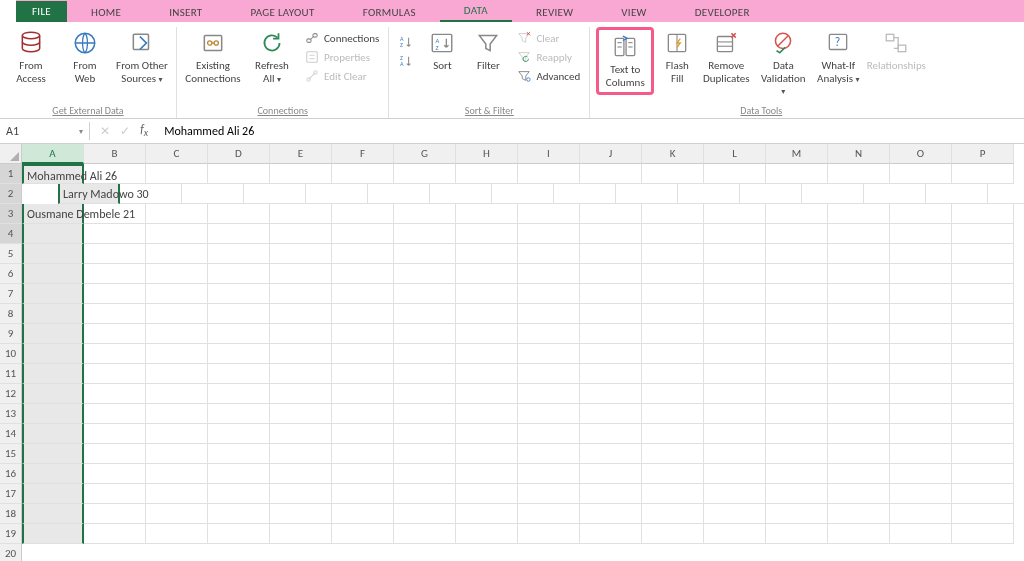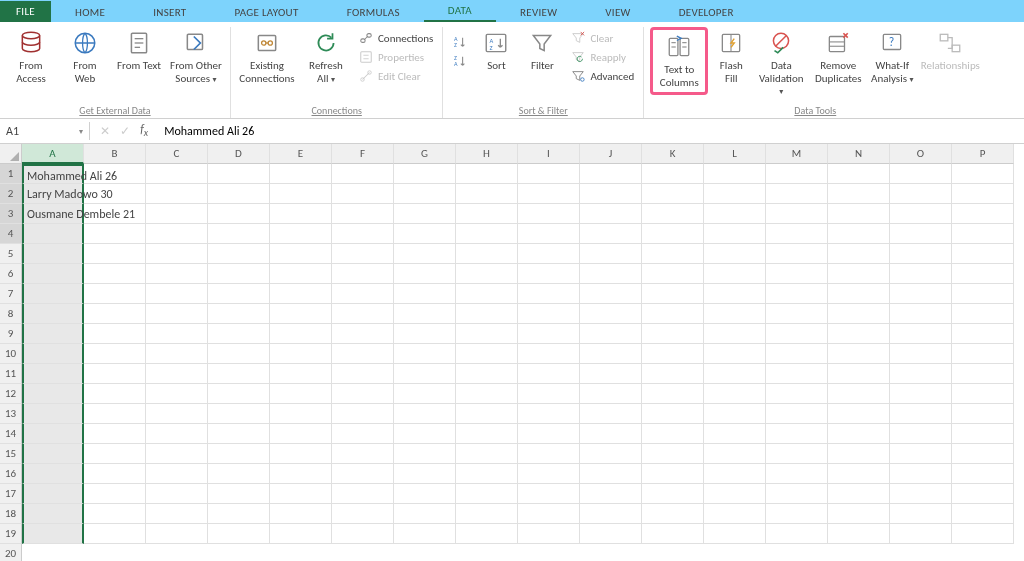--- a/index.html
+++ b/index.html
@@ -1,19 +1,19 @@
 <!DOCTYPE html>
 <html><head>
 <meta charset="utf-8">
 <style>
 * { box-sizing: border-box; margin: 0; padding: 0; font-family: "Segoe UI", Calibri, sans-serif; }
 body { background: #fff; width: 1024px; height: 561px; overflow: hidden; font-size: 12px; color: #444; }
 
 
-.tabs { display: flex; align-items: flex-end; height: 22px; background: #7dd3fc; }
+.tabs { display: flex; align-items: flex-end; height: 22px; background: #f9a8d4; margin-left: 16px; }
 .tab { padding: 3px 24px; font-size: 11px; color: #444; cursor: pointer; text-transform: uppercase; letter-spacing: 0.3px; }
 .tab.file { background: #217346; color: #fff; padding: 4px 16px; }
 .tab.active { color: #217346; border-bottom: 2px solid #217346; }
 
 
 .ribbon { display: flex; height: 97px; border-bottom: 1px solid #d0d0d0; background: #fff; padding-top: 5px; }
 .group { display: flex; flex-direction: column; align-items: center; border-right: 1px solid #e0e0e0; padding: 0 6px; height: 100%; }
 .group-body { display: flex; align-items: flex-start; flex: 1; gap: 4px; }
 .group-label { font-size: 10px; color: #888; padding: 2px 0 1px; text-decoration: underline; }
 
@@ -84,31 +84,20 @@
         <span>From Access</span>
       </div>
       <div class="bigbtn">
         <span class="icon">
             <svg viewBox="0 0 24 24">
               <circle cx="12" cy="12" r="9" fill="none" stroke="#3b7abf" stroke-width="1.4"></circle>
               <path d="M3 12h18M12 3c3 3 3 15 0 18M12 3c-3 3-3 15 0 18" fill="none" stroke="#3b7abf" stroke-width="1.2"></path>
             </svg>
           </span>
         <span>From Web</span>
-      </div>
-      <div class="bigbtn">
-        <span class="icon">
-            <svg viewBox="0 0 24 24">
-              <rect x="5" y="3" width="14" height="18" rx="1" fill="none" stroke="#888" stroke-width="1.4"></rect>
-              <line x1="8" y1="8" x2="16" y2="8" stroke="#888" stroke-width="1.2"></line>
-              <line x1="8" y1="12" x2="16" y2="12" stroke="#888" stroke-width="1.2"></line>
-              <line x1="8" y1="16" x2="13" y2="16" stroke="#888" stroke-width="1.2"></line>
-            </svg>
-          </span>
-        <span>From Text</span>
       </div>
       <div class="bigbtn" style="width:56px">
         <span class="icon">
             <svg viewBox="0 0 24 24">
               <rect x="4" y="4" width="14" height="14" rx="1" fill="none" stroke="#888" stroke-width="1.4"></rect>
               <path d="M10 18l6-6-6-6" fill="none" stroke="#3b7abf" stroke-width="1.6"></path>
             </svg>
           </span>
         <span><span>From Other Sources</span> <span class="arrow">▾</span></span>
       </div>
@@ -270,41 +259,41 @@
       <div class="bigbtn" style="width:38px">
         <span class="icon">
             <svg viewBox="0 0 24 24">
               <rect x="4" y="4" width="16" height="16" rx="1" fill="none" stroke="#888" stroke-width="1.2"></rect>
               <line x1="12" y1="4" x2="12" y2="20" stroke="#888"></line>
               <path d="M15 8l-3 4h3l-3 4" fill="none" stroke="#e0a030" stroke-width="1.3"></path>
             </svg>
           </span>
         <span>Flash Fill</span>
       </div>
-      <div class="bigbtn" style="width:54px">
-        <span class="icon">
-            <svg viewBox="0 0 24 24">
-              <circle cx="12" cy="10" r="7" fill="none" stroke="#d9534f" stroke-width="1.4"></circle>
-              <line x1="7" y1="15" x2="17" y2="5" stroke="#d9534f" stroke-width="1.4"></line>
-              <path d="M6 19l3 2 5-5" fill="none" stroke="#2e8b57" stroke-width="1.5"></path>
-            </svg>
-          </span>
-        <span><span>Data Validation</span> <span class="arrow">▾</span></span>
-      </div>
       <div class="bigbtn" style="width:52px">
         <span class="icon">
             <svg viewBox="0 0 24 24">
               <rect x="4" y="6" width="14" height="14" rx="1" fill="none" stroke="#888" stroke-width="1.2"></rect>
               <line x1="4" y1="11" x2="18" y2="11" stroke="#888"></line>
               <line x1="4" y1="15" x2="18" y2="15" stroke="#888"></line>
               <line x1="17" y1="3" x2="21" y2="7" stroke="#d9534f" stroke-width="1.5"></line>
               <line x1="21" y1="3" x2="17" y2="7" stroke="#d9534f" stroke-width="1.5"></line>
             </svg>
           </span>
         <span>Remove Duplicates</span>
+      </div>
+      <div class="bigbtn" style="width:54px">
+        <span class="icon">
+            <svg viewBox="0 0 24 24">
+              <circle cx="12" cy="10" r="7" fill="none" stroke="#d9534f" stroke-width="1.4"></circle>
+              <line x1="7" y1="15" x2="17" y2="5" stroke="#d9534f" stroke-width="1.4"></line>
+              <path d="M6 19l3 2 5-5" fill="none" stroke="#2e8b57" stroke-width="1.5"></path>
+            </svg>
+          </span>
+        <span><span>Data Validation</span> <span class="arrow">▾</span></span>
       </div>
       <div class="bigbtn" style="width:48px">
         <span class="icon">
             <svg viewBox="0 0 24 24">
               <rect x="4" y="4" width="16" height="14" rx="1" fill="none" stroke="#888" stroke-width="1.2"></rect>
               <text x="9" y="15" font-size="11" fill="#3b7abf">?</text>
             </svg>
           </span>
         <span><span>What-If Analysis</span> <span class="arrow">▾</span></span>
       </div>
@@ -394,21 +383,21 @@
           <div class="cell"></div>
           <div class="cell"></div>
           <div class="cell"></div>
           <div class="cell"></div>
           <div class="cell"></div>
           <div class="cell"></div>
           <div class="cell"></div>
           <div class="cell"></div>
         </div>
         <div class="cellrow">
-          <div class="cell selcol overflow" style="border-left: 2px solid rgb(33, 115, 70); border-right: 2px solid rgb(33, 115, 70);">Larry Madowo 30</div>
+          <div class="cell selcol overflow" style="border-left: 2px solid rgb(33, 115, 70); border-right: 2px solid rgb(33, 115, 70); margin-left: 36px;">Larry Madowo 30</div>
           <div class="cell"></div>
           <div class="cell"></div>
           <div class="cell"></div>
           <div class="cell"></div>
           <div class="cell"></div>
           <div class="cell"></div>
           <div class="cell"></div>
           <div class="cell"></div>
           <div class="cell"></div>
           <div class="cell"></div>

